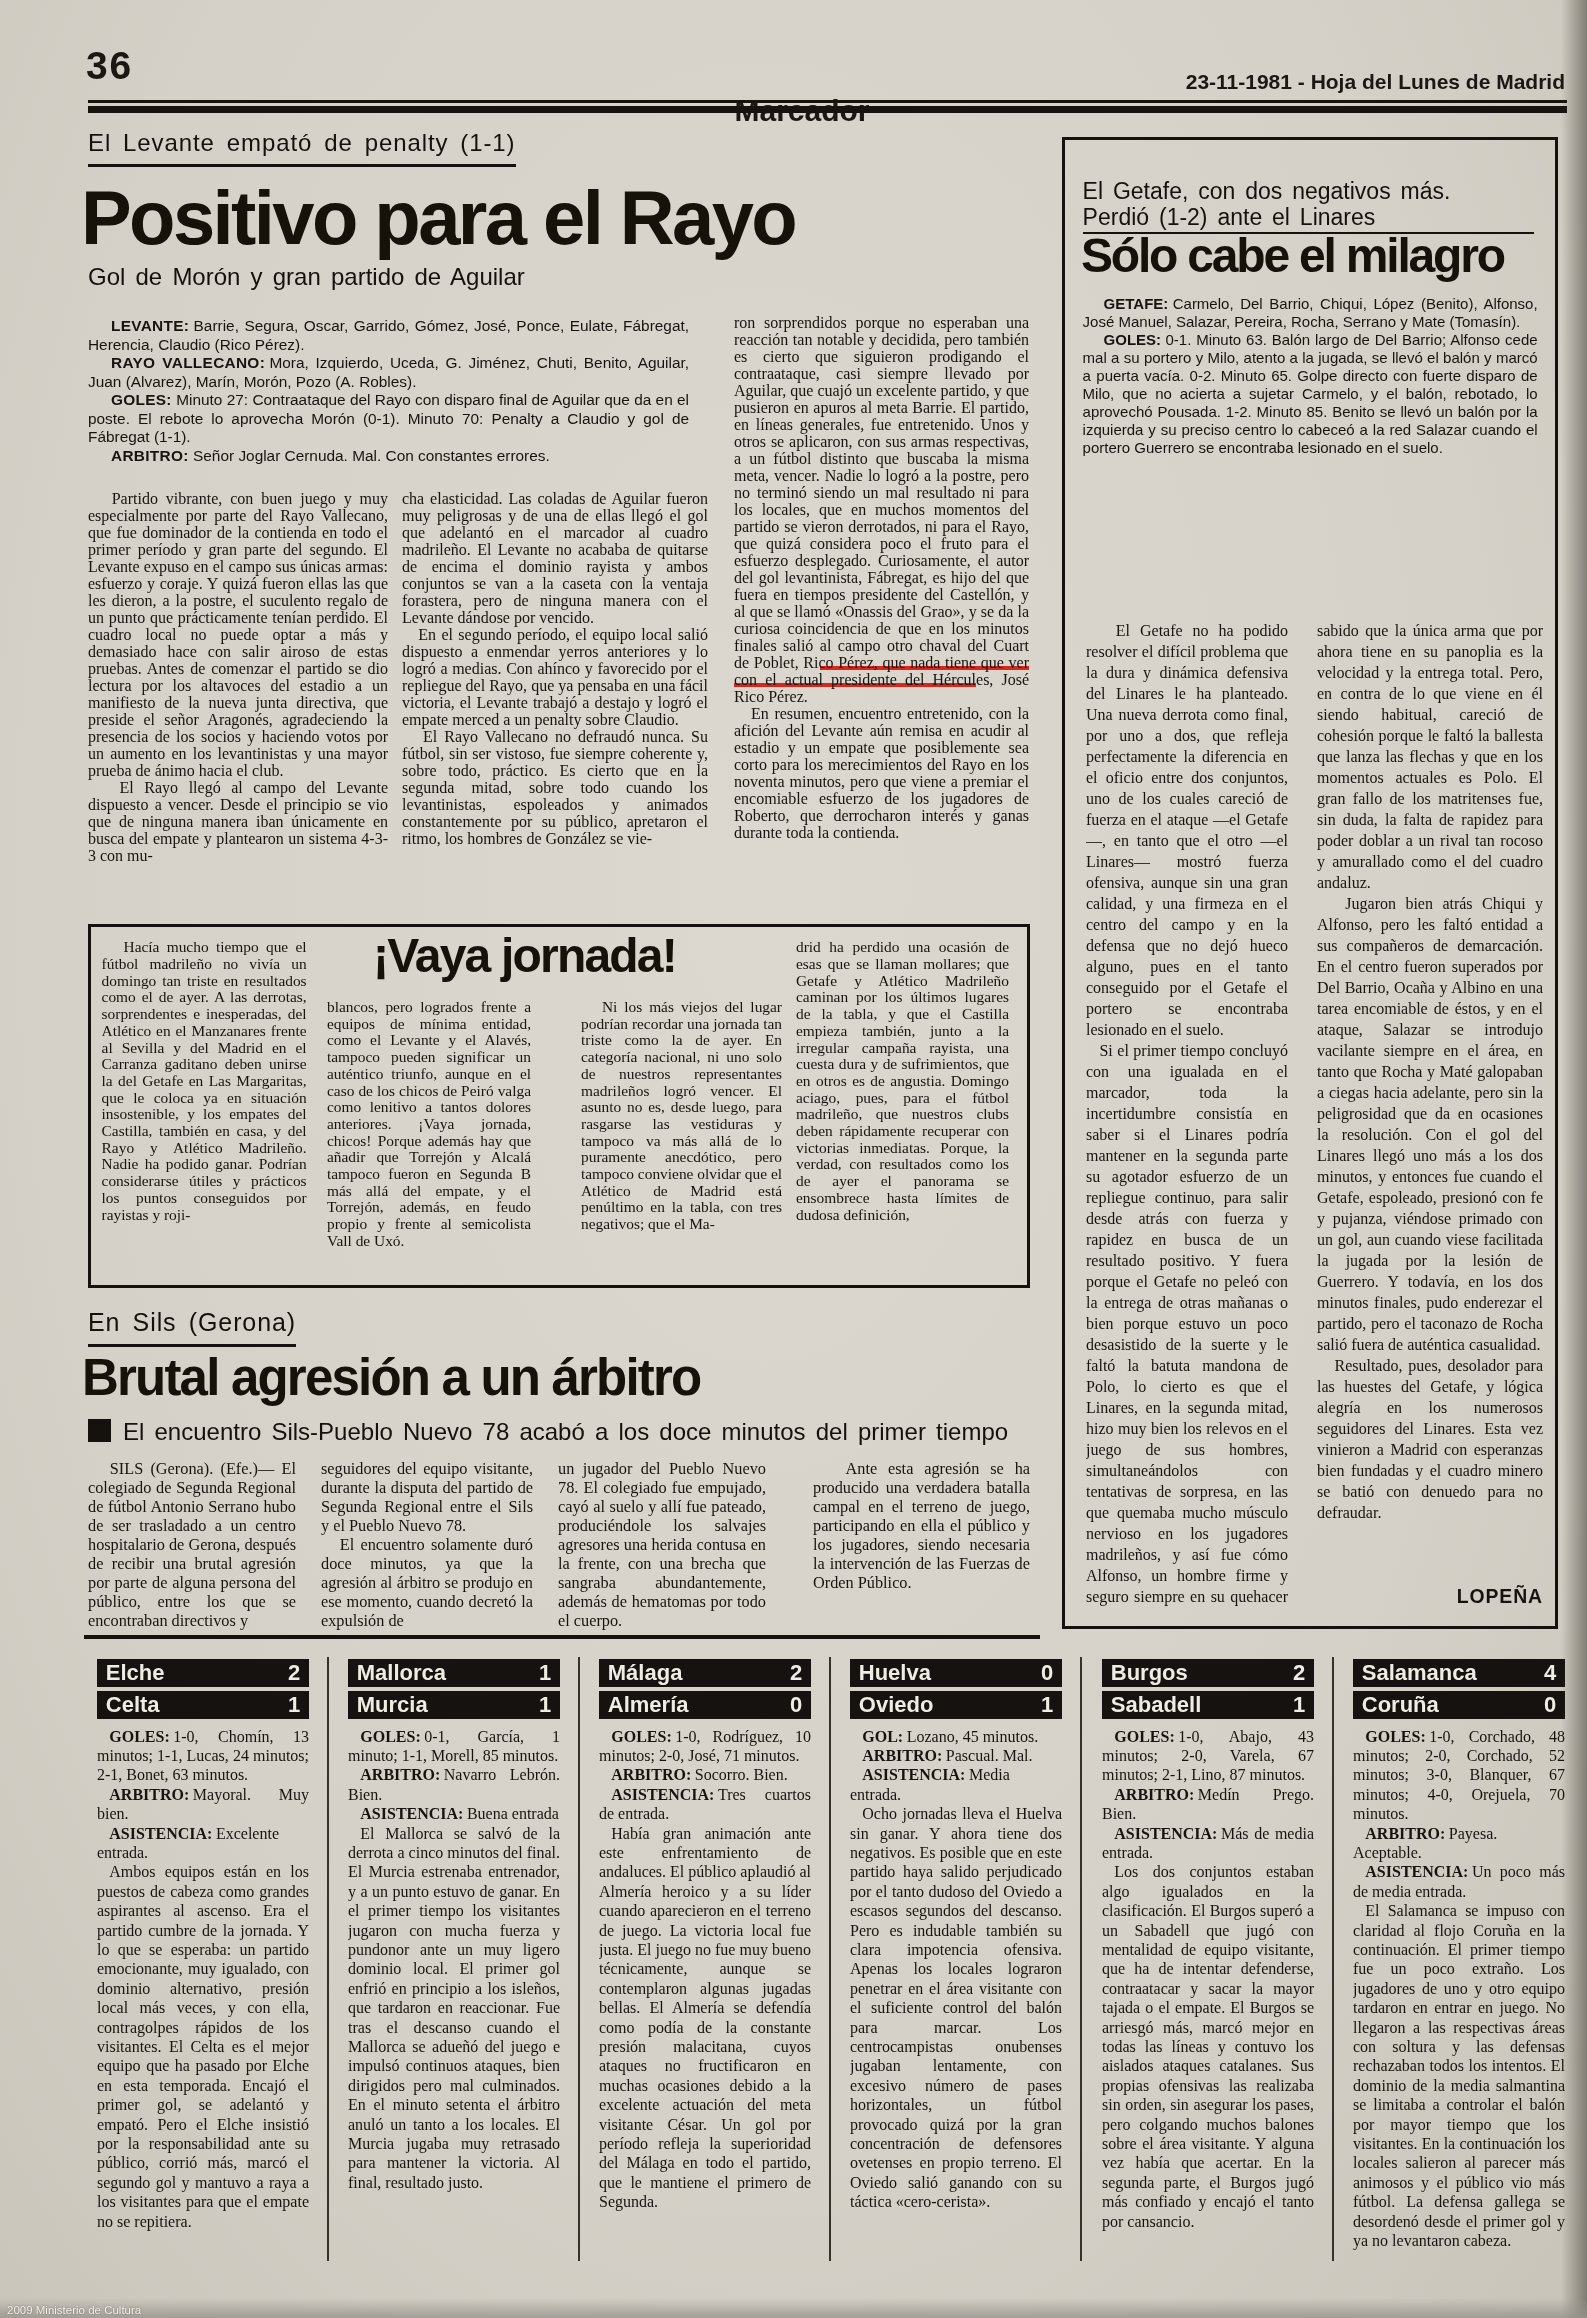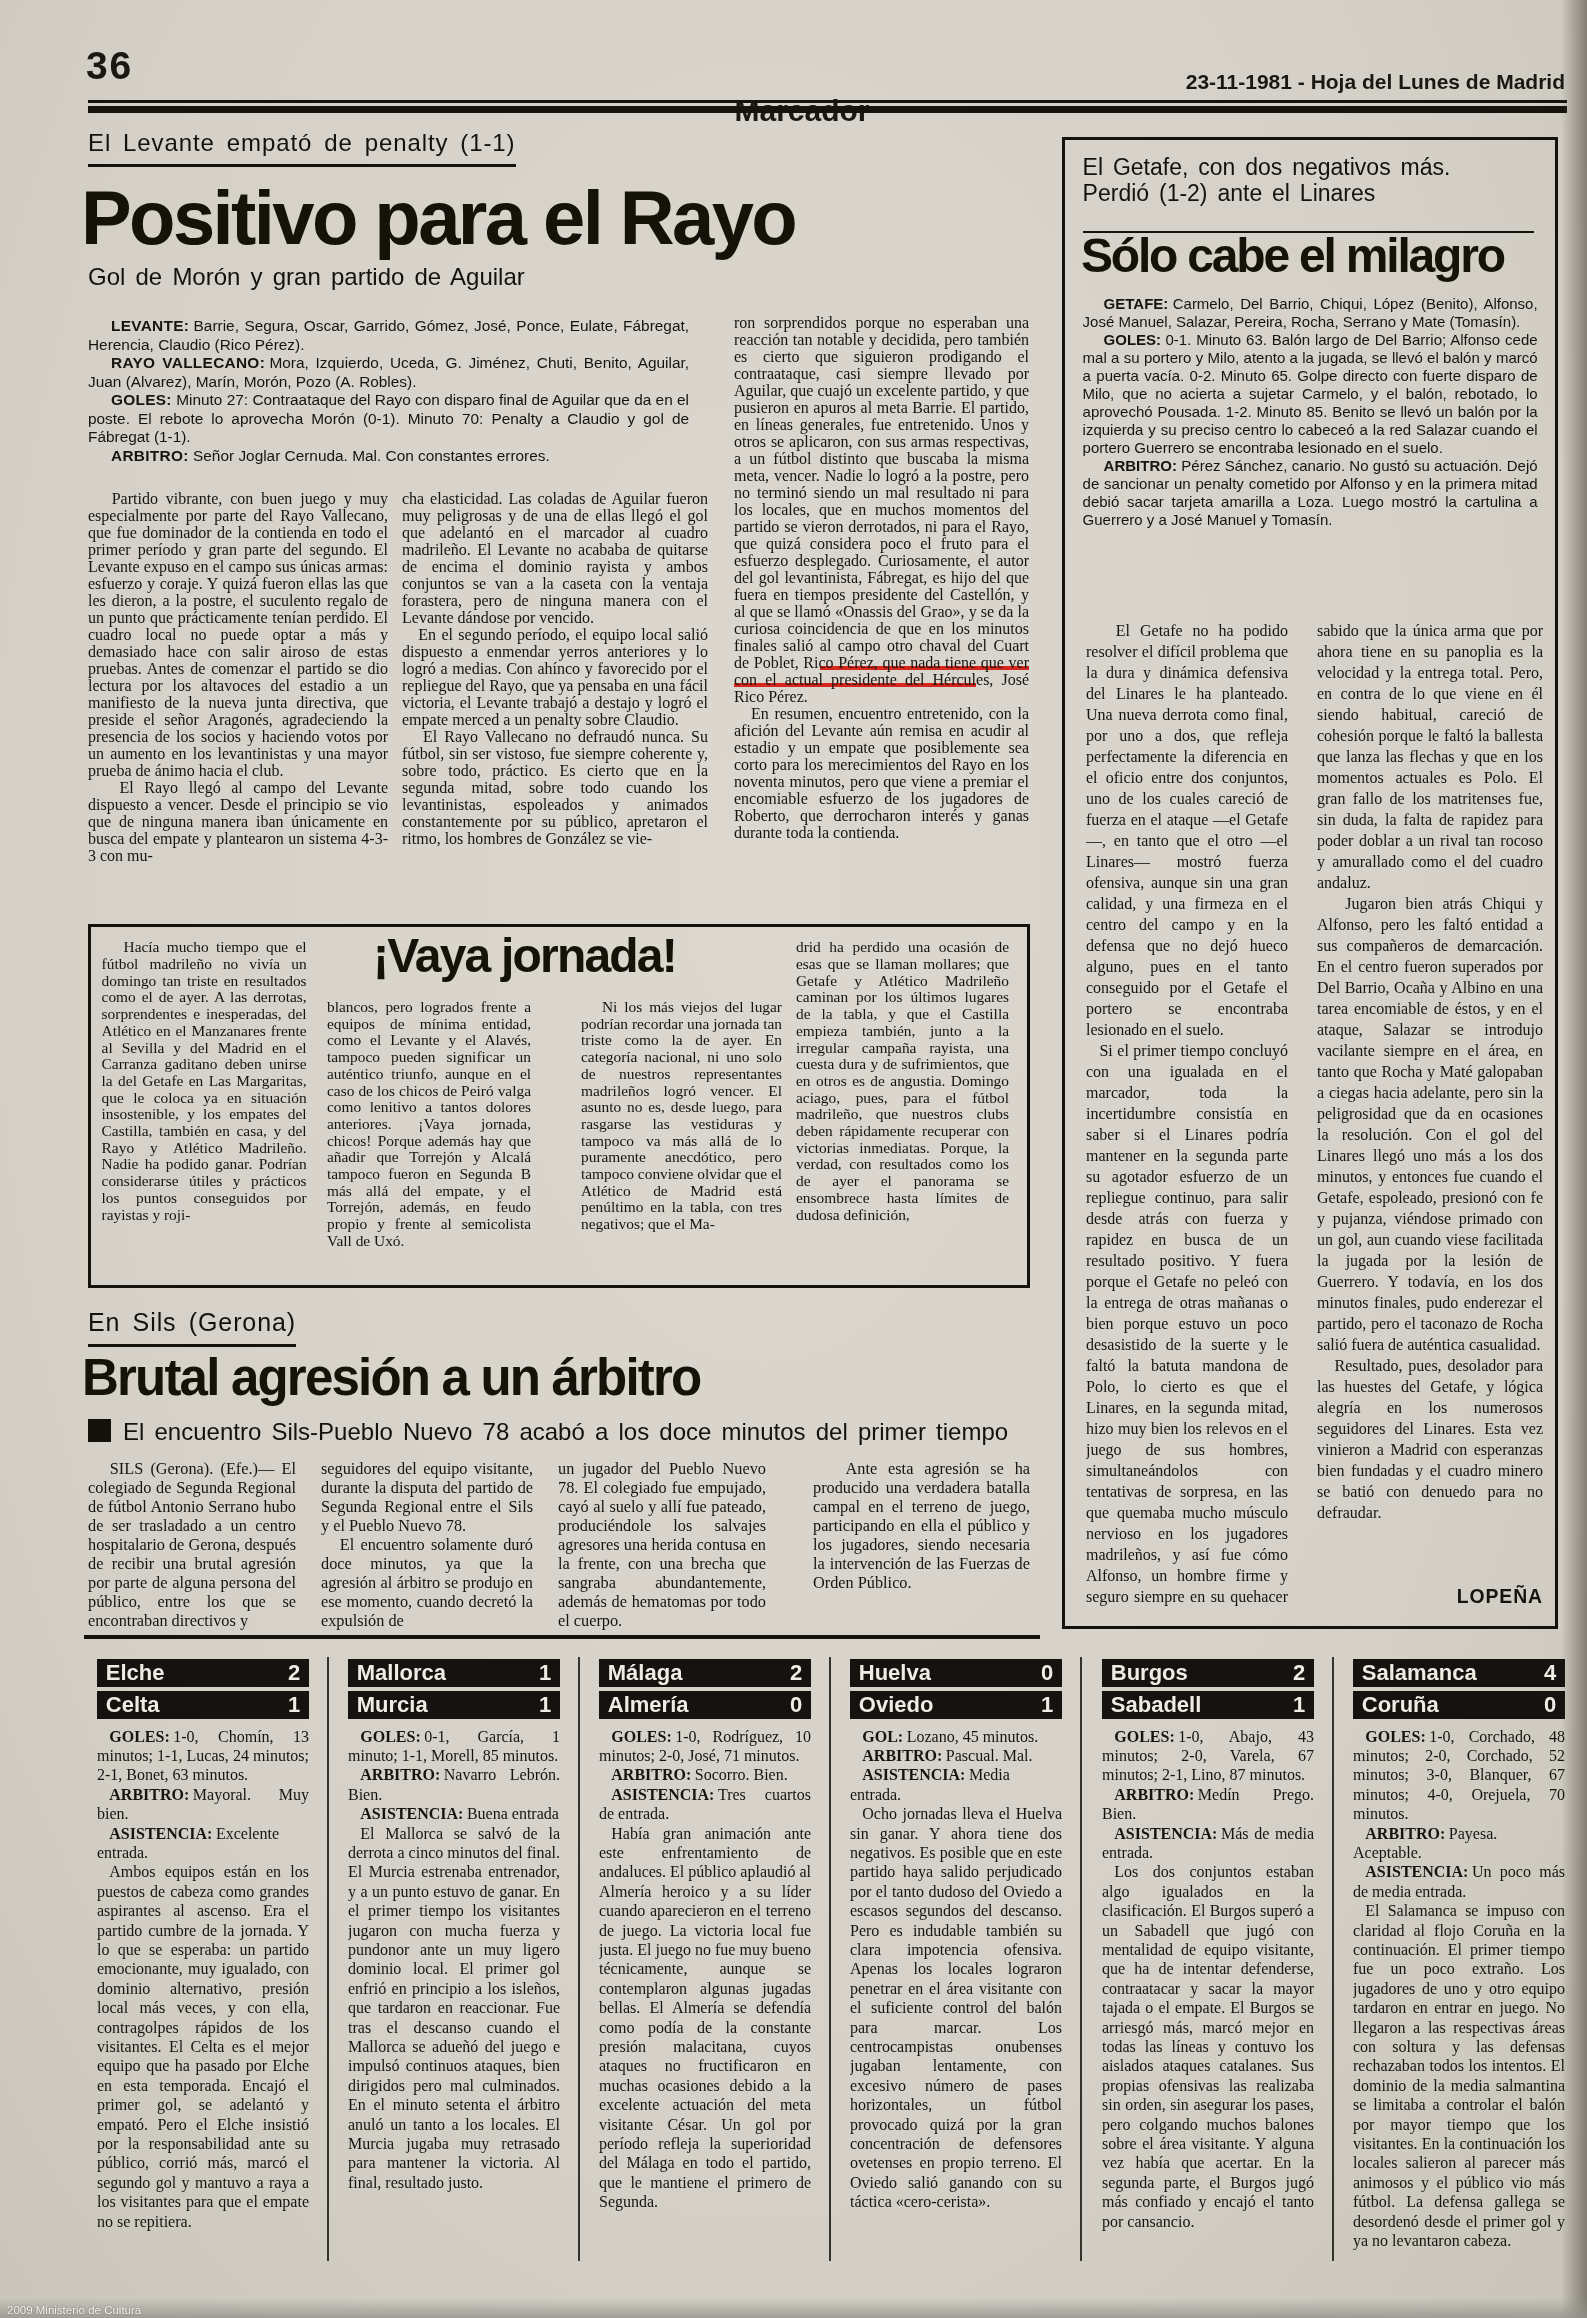--- a/index.html
+++ b/index.html
@@ -17,21 +17,21 @@
   .subhead{font:24px/1.1 "Liberation Sans",sans-serif;word-spacing:3.5px;color:#15120d;}
   .details{font:15.4px/18.5px "Liberation Sans",sans-serif;text-align:justify;overflow:hidden;margin-top:17px;}
   .details p{margin:0;text-indent:23px;}
   .details b{margin-right:4.4px;letter-spacing:0.3px;}
   .bodycol{font:16px/17px "Liberation Serif",serif;text-align:justify;white-space:pre-wrap;overflow:hidden;}
   .boxcol{font:15.4px/16.7px "Liberation Serif",serif;text-align:justify;white-space:pre-wrap;overflow:hidden;}
   .vbox{position:absolute;border:3.5px solid #15120d;}
   .vbox-title{position:absolute;font:bold 48px/1 "Liberation Sans",sans-serif;letter-spacing:-1.8px;color:#151209;white-space:nowrap;}
   .silscol{font:16.3px/19px "Liberation Serif",serif;text-align:justify;white-space:pre-wrap;overflow:hidden;}
   .rbox{position:absolute;border:3.5px solid #15120d;}
-  .rkicker{font:23px/26.4px "Liberation Sans",sans-serif;word-spacing:3.5px;color:#15120d;border-bottom:2.6px solid #15120d;padding-bottom:24px;}
+  .rkicker{font:23px/26.4px "Liberation Sans",sans-serif;word-spacing:3.5px;color:#15120d;border-bottom:2.6px solid #15120d;padding-bottom:1px;margin-top:24px;}
   .rheadline{font:bold 48px/1 "Liberation Sans",sans-serif;letter-spacing:-2.2px;color:#151209;white-space:nowrap;}
   .rdetails{font:15px/18px "Liberation Sans",sans-serif;text-align:justify;overflow:hidden;}
   .rdetails p{margin:0;text-indent:21px;}
   .rdetails b{margin-right:4.4px;}
   .rbodycol{font:16px/21px "Liberation Serif",serif;text-align:justify;white-space:pre-wrap;overflow:hidden;}
   .signoff{text-align:right;font:bold 19.4px/1.2 "Liberation Sans",sans-serif;letter-spacing:0.9px;margin-top:8.8px;}
   .marked{border-bottom:4.4px solid #d5271b;padding-bottom:12px;}
   .sq{position:absolute;width:23px;height:23px;background:#15120d;}
   .sb{position:absolute;width:212px;overflow:hidden;}
   .sb-bar{height:28px;background:#151210;color:#efece4;display:flex;justify-content:space-between;align-items:center;
@@ -106,21 +106,20 @@
   <section class="rbox" style="left:1062px;top:137px;width:490px;height:1486px;">
     <div class="abs rkicker" style="left:17.6px;top:14px;width:451px;">
       <div>El Getafe, con dos negativos más.</div>
       <div>Perdió (1-2) ante el Linares</div>
     </div>
     <div class="abs rheadline" style="left:16px;top:92px;">Sólo cabe el milagro</div>
 
     <div class="abs rdetails" style="left:17.6px;top:155px;width:455px;height:319px;">
       <p><b>GETAFE:</b><span>Carmelo, Del Barrio, Chiqui, López (Benito), Alfonso, José Manuel, Salazar, Pereira, Rocha, Serrano y Mate (Tomasín).</span></p>
       <p><b>GOLES:</b><span>0-1. Minuto 63. Balón largo de Del Barrio; Alfonso cede mal a su portero y Milo, atento a la jugada, se llevó el balón y marcó a puerta vacía. 0-2. Minuto 65. Golpe directo con fuerte disparo de Milo, que no acierta a sujetar Carmelo, y el balón, rebotado, lo aprovechó Pousada. 1-2. Minuto 85. Benito se llevó un balón por la izquierda y su preciso centro lo cabeceó a la red Salazar cuando el portero Guerrero se encontraba lesionado en el suelo.</span></p>
-      <p><b>ARBITRO:</b><span>Pérez Sánchez, canario. No gustó su actuación. Dejó de sancionar un penalty cometido por Alfonso y en la primera mitad debió sacar tarjeta amarilla a Loza. Luego mostró la cartulina a Guerrero y a José Manuel y Tomasín.</span></p>
     </div>
 
     <div class="abs rbodycol" style="left:21px;top:480px;width:202px;height:991px;">   El Getafe no ha podido resolver el difícil problema que la dura y dinámica defensiva del Linares le ha planteado. Una nueva derrota como final, por uno a dos, que refleja perfectamente la diferencia en el oficio entre dos conjuntos, uno de los cuales careció de fuerza en el ataque —el Getafe—, en tanto que el otro —el Linares— mostró fuerza ofensiva, aunque sin una gran calidad, y una firmeza en el centro del campo y en la defensa que no dejó hueco alguno, pues en el tanto conseguido por el Getafe el portero se encontraba lesionado en el suelo.
    Si el primer tiempo concluyó con una igualada en el marcador, toda la incertidumbre consistía en saber si el Linares podría mantener en la segunda parte su agotador esfuerzo de un repliegue continuo, para salir desde atrás con fuerza y rapidez en busca de un resultado positivo. Y fuera porque el Getafe no peleó con la entrega de otras mañanas o bien porque estuvo un poco desasistido de la suerte y le faltó la batuta mandona de Polo, lo cierto es que el Linares, en la segunda mitad, hizo muy bien los relevos en el juego de sus hombres, simultaneándolos con tentativas de sorpresa, en las que quemaba mucho músculo nervioso en los jugadores madrileños, y así fue cómo Alfonso, un hombre firme y seguro siempre en su quehacer cada mañana, cedió un balón a su portero tan desacertadamente que quedó en los pies de Milo, que no desperdició la ocasión de oro.
    El Getafe, de todos es</div>
     <div class="abs" style="left:252px;top:480px;width:226px;">
       <div class="rbodycol" style="height:956px;">sabido que la única arma que por ahora tiene en su panoplia es la velocidad y la entrega total. Pero, en contra de lo que viene en él siendo habitual, careció de cohesión porque le faltó la ballesta que lanza las flechas y que en los momentos actuales es Polo. El gran fallo de los matritenses fue, sin duda, la falta de rapidez para poder doblar a un rival tan rocoso y amurallado como el del cuadro andaluz.
    Jugaron bien atrás Chiqui y Alfonso, pero les faltó entidad a sus compañeros de demarcación. En el centro fueron superados por Del Barrio, Ocaña y Albino en una tarea encomiable de éstos, y en el ataque, Salazar se introdujo vacilante siempre en el área, en tanto que Rocha y Maté galopaban a ciegas hacia adelante, pero sin la peligrosidad que da en ocasiones la resolución. Con el gol del Linares llegó uno más a los dos minutos, y entonces fue cuando el Getafe, espoleado, presionó con fe y pujanza, viéndose primado con un gol, aun cuando viese facilitada la jugada por la lesión de Guerrero. Y todavía, en los dos minutos finales, pudo enderezar el partido, pero el taconazo de Rocha salió fuera de auténtica casualidad.
    Resultado, pues, desolador para las huestes del Getafe, y lógica alegría en los numerosos seguidores del Linares. Esta vez vinieron a Madrid con esperanzas bien fundadas y el cuadro minero se batió con denuedo para no defraudar.</div>
       <div class="signoff">LOPEÑA</div>

